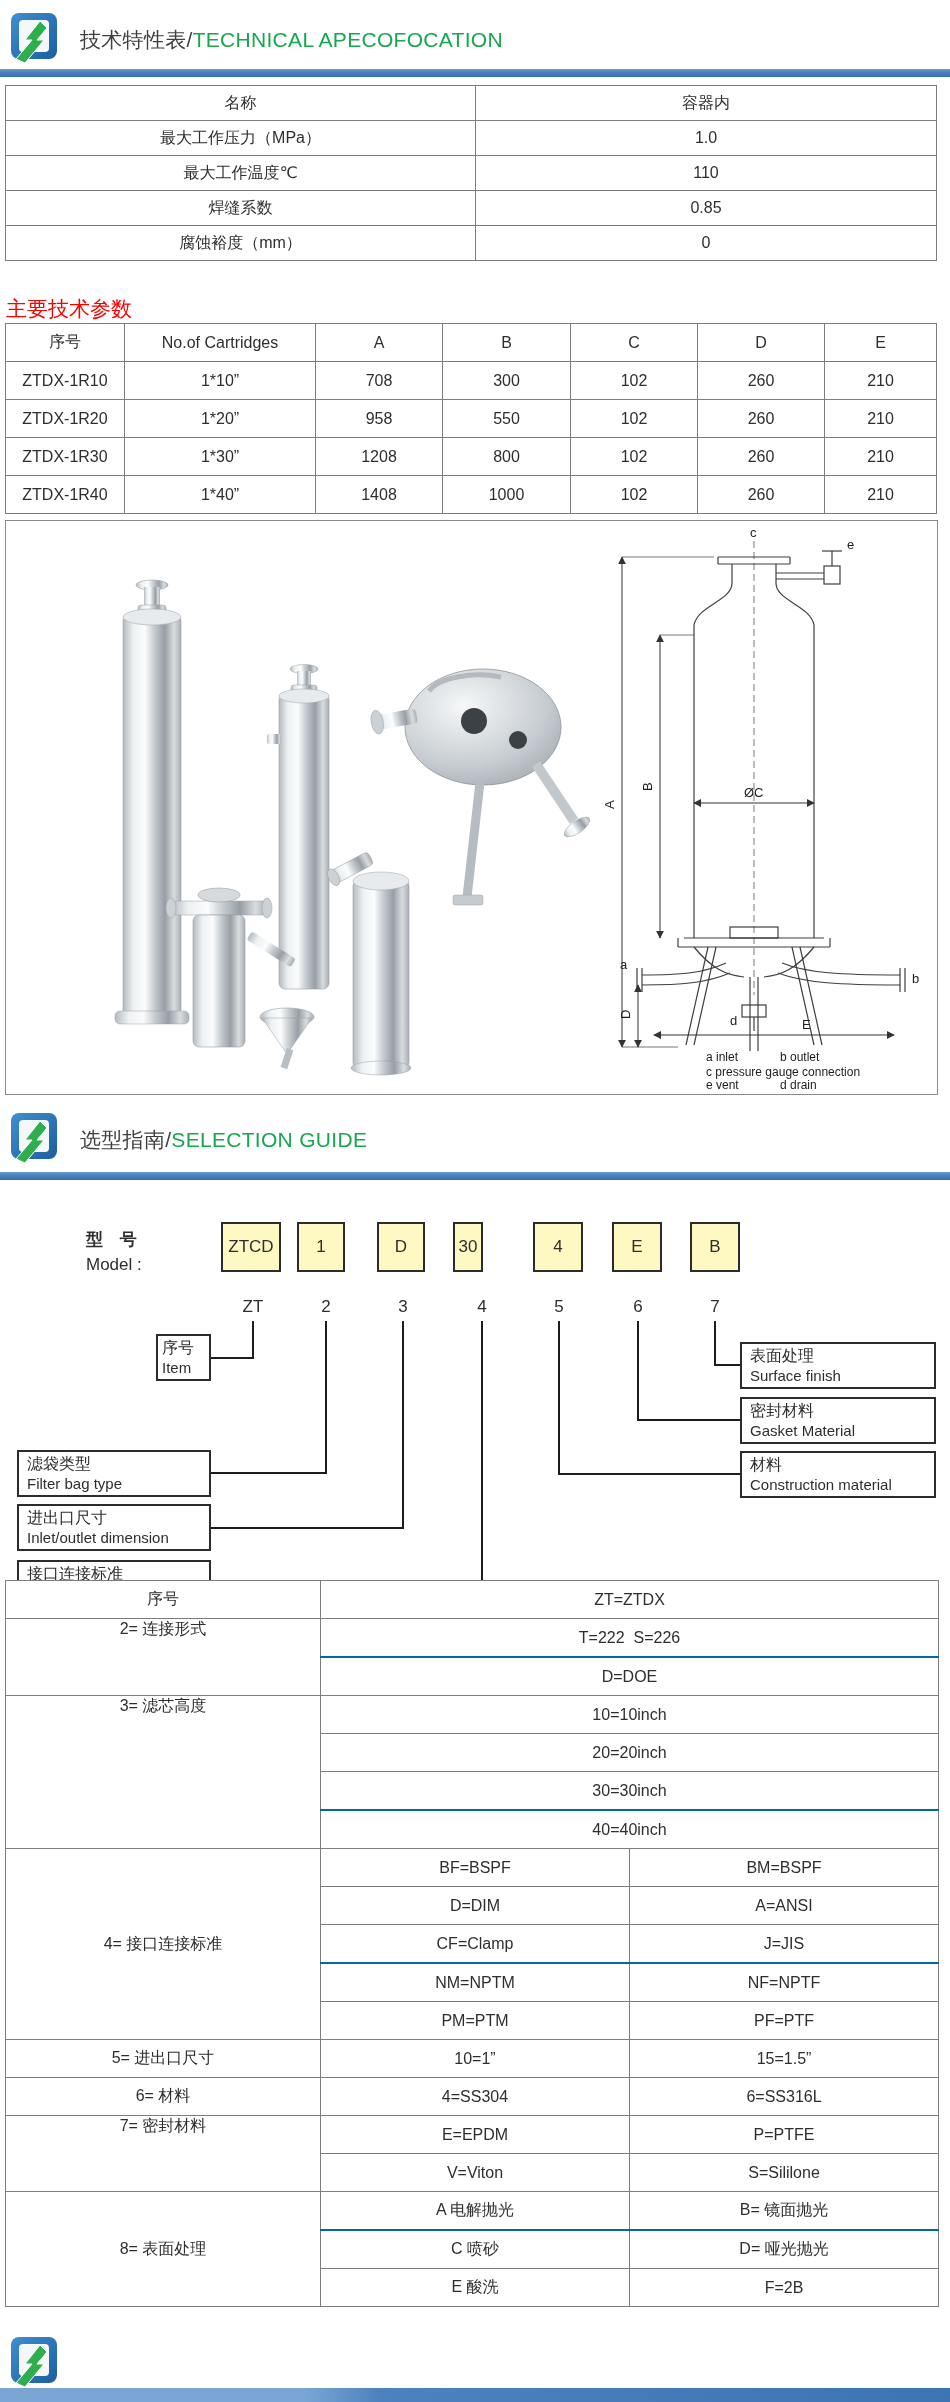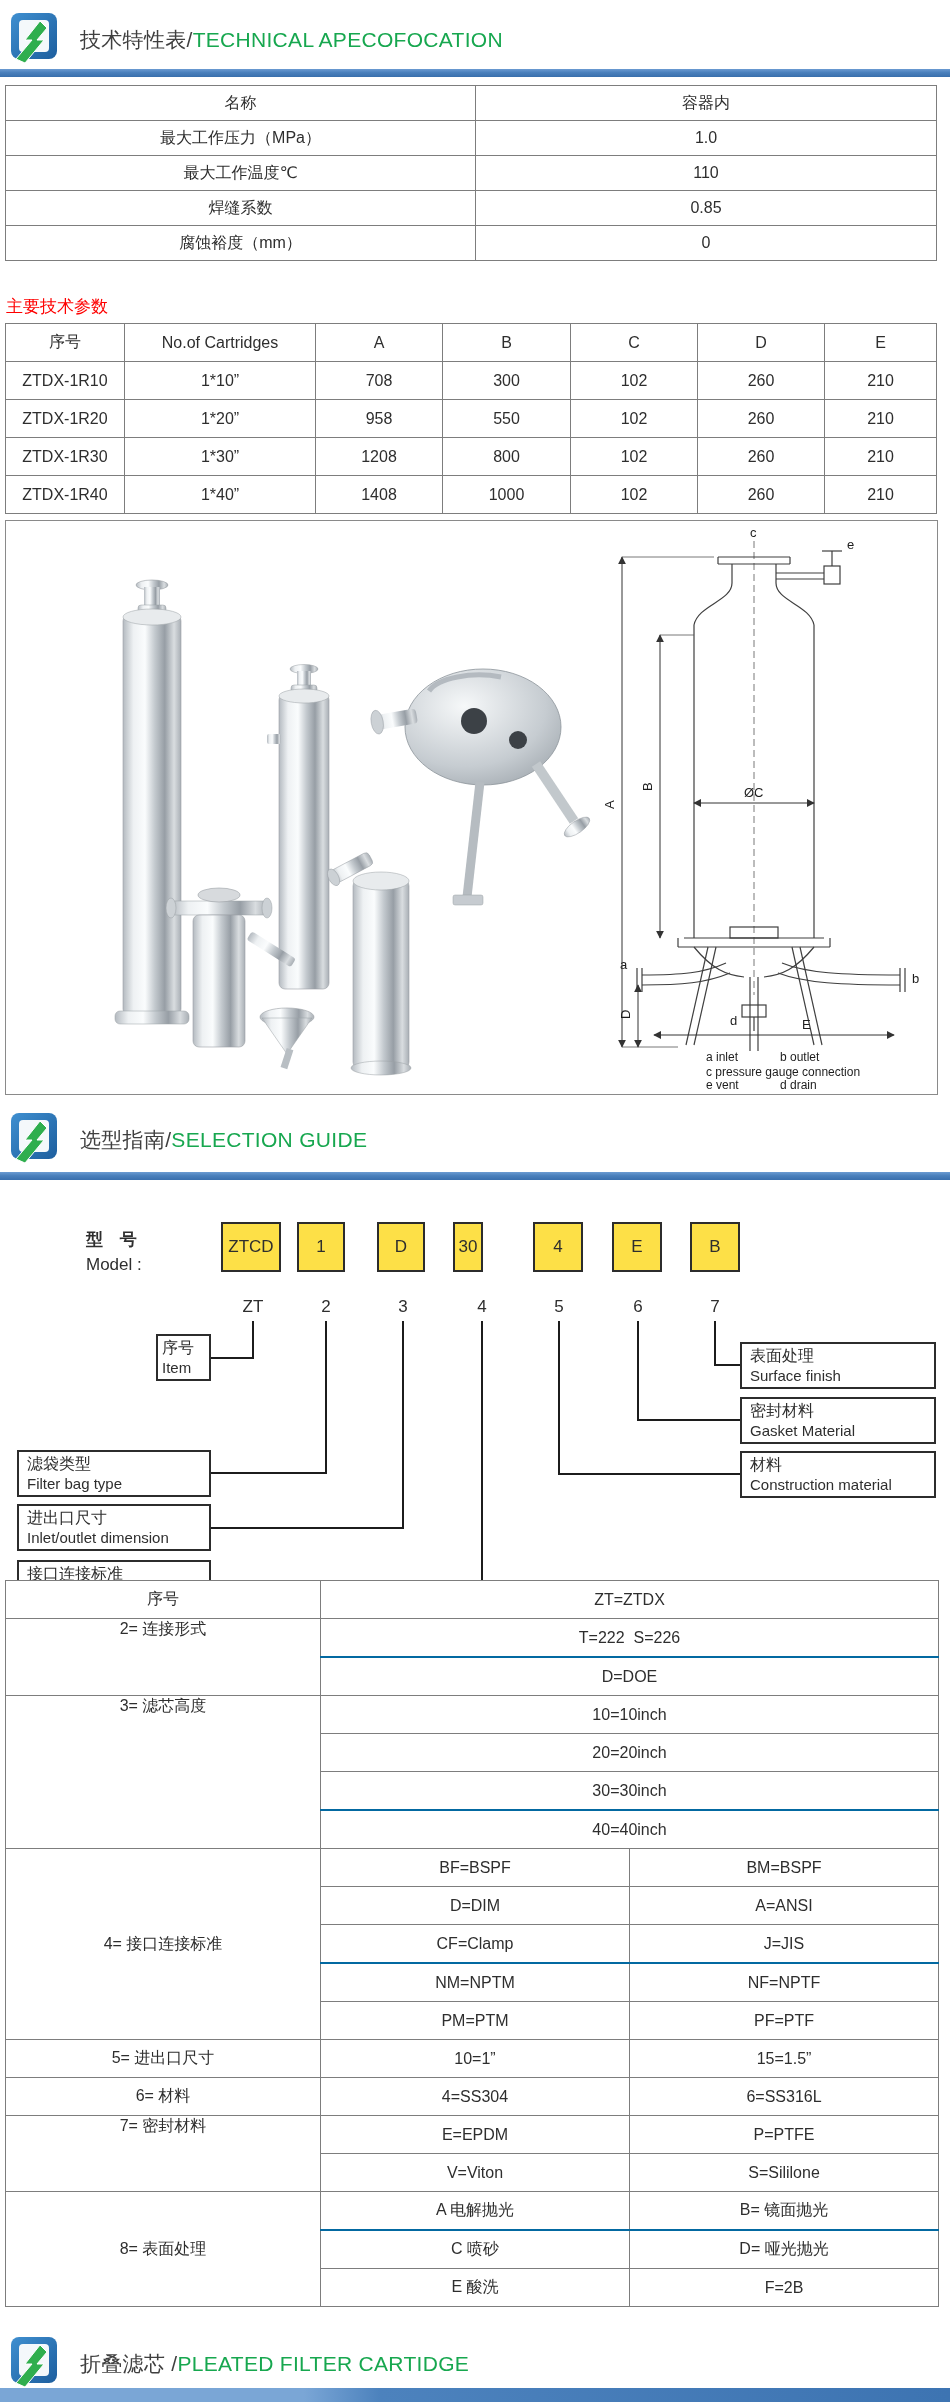--- a/index.html
+++ b/index.html
@@ -11,37 +11,37 @@
   .sec-title .en{color:#17a74f;}
   .bar{position:absolute;left:0;width:950px;background:linear-gradient(180deg,#6b9bd2 0%,#4a80bc 45%,#396fad 100%);}
   
   table{border-collapse:collapse;table-layout:fixed;background:#fff;}
   td,th{border:1px solid #7d7d7d;text-align:center;vertical-align:middle;font-size:16px;
         font-weight:400;color:#2e2e2e;padding:0 4px;overflow:hidden;}
   .spec{position:absolute;left:5px;top:85px;width:931px;border:1px solid #6a6a6a;}
   .spec td{height:34px;}
   .params{position:absolute;left:5px;top:323px;width:931px;border:1px solid #6a6a6a;}
   .params th,.params td{height:37px;}
-  .red-label{position:absolute;left:6px;top:295px;font-size:17px;color:#fe0000;}
+  .red-label{position:absolute;left:6px;top:295px;font-size:21px;color:#fe0000;}
   
   .imgbox{position:absolute;left:5px;top:520px;width:931px;height:573px;border:1px solid #8a8a8a;background:#fff;}
   .photo{position:absolute;left:25px;top:28px;}
   .ddraw{position:absolute;left:588px;top:2px;}
   .dd-line{stroke:#3f3f3f;stroke-width:1.2;fill:none;}
   .dd-thin{stroke:#555;stroke-width:.8;fill:none;}
   .dd-dim{stroke:#333;stroke-width:1;fill:none;}
   .dd-txt{fill:#1d1d1d;font-size:13px;font-family:"Liberation Sans",sans-serif;}
   .dd-leg{fill:#1d1d1d;font-size:12px;font-family:"Liberation Sans",sans-serif;}
   
   .guide{position:absolute;left:0;top:1175px;width:950px;height:398px;margin-top:44px;}
   .wires{position:absolute;left:0;top:0;}
   .model-label{position:absolute;left:86px;top:8px;line-height:25px;font-size:17px;}
   .model-label .zh{font-weight:700;letter-spacing:6px;}
   .mbox{position:absolute;top:3px;height:50px;border:2px solid #2c2c2c;box-sizing:border-box;
-        display:flex;align-items:center;justify-content:center;font-size:17px;background:#fde047;}
+        display:flex;align-items:center;justify-content:center;font-size:17px;background:#fef9c3;}
   .digit{position:absolute;top:78px;font-size:17px;transform:translateX(-50%);}
   .gbox{position:absolute;border:2px solid #2c2c2c;box-sizing:border-box;background:#fff;
         padding:2px 8px;display:flex;flex-direction:column;justify-content:center;}
   .gbox .zh{font-size:16px;line-height:20px;}
   .gbox .en{font-size:15px;line-height:20px;white-space:nowrap;}
   
   .seltab{position:absolute;left:5px;top:1580px;width:933px;border:1px solid #5f5f5f;}
   .seltab td{height:37px;white-space:pre-wrap;}
   .seltab td.lbl.top{vertical-align:top;}
   .seltab td.thick{border-bottom:2px solid #0369a1;}
@@ -491,17 +491,16 @@
           <defs>
             <linearGradient id="lgb" x1="0" y1="0" x2="1" y2="1">
               <stop offset="0" stop-color="#3f8fd0"></stop>
               <stop offset="1" stop-color="#1d5e9e"></stop>
             </linearGradient>
           </defs>
           <rect x="3" y="1" width="46" height="46" rx="8" fill="url(#lgb)"></rect>
           <rect x="11" y="8" width="30" height="32" rx="4" fill="#f4f8fb"></rect>
           <polygon points="8,47 24,28 17,28 32,9 39,16 29,28 36,28 17,51" fill="#2fae4e" stroke="#ffffff" stroke-width="1"></polygon>
         </svg></span>
-    <span class="sec-title"><span>折叠滤芯 /</span><span class="en">PLEATED FILTER CARTIDGE</span></span>
   </div>
   <div class="bar" style="top:2388px;height:14px;background:linear-gradient(90deg,#7aa6d6 0%,#7aa6d6 32%,#4c82bd 40%,#3d74b2 100%);"></div>
 
 </div>
 
 </body></html>

